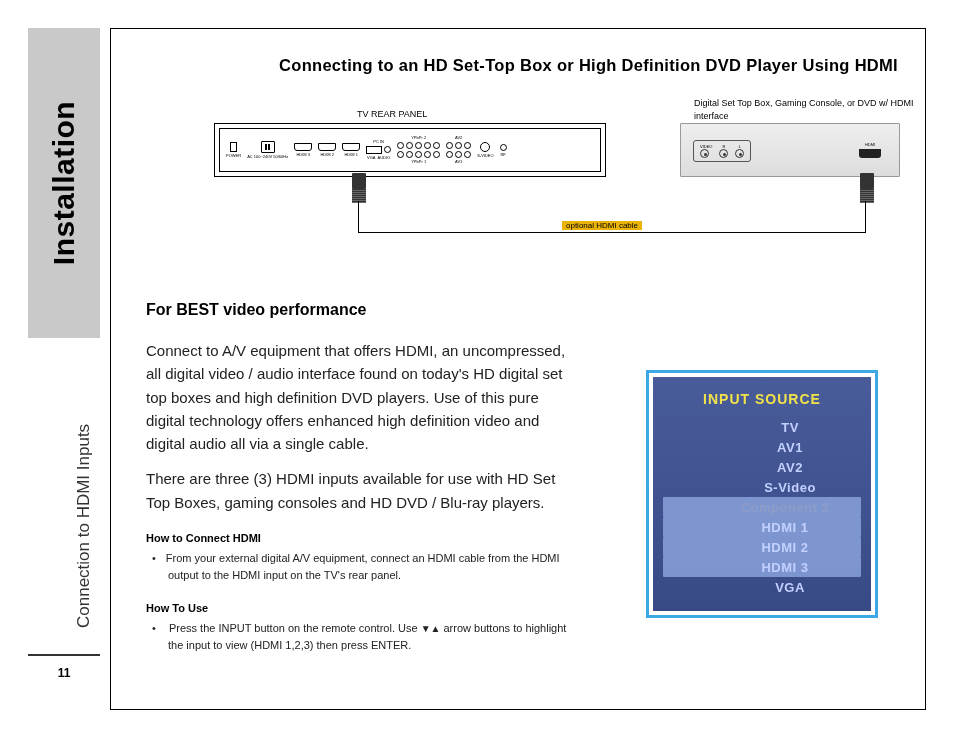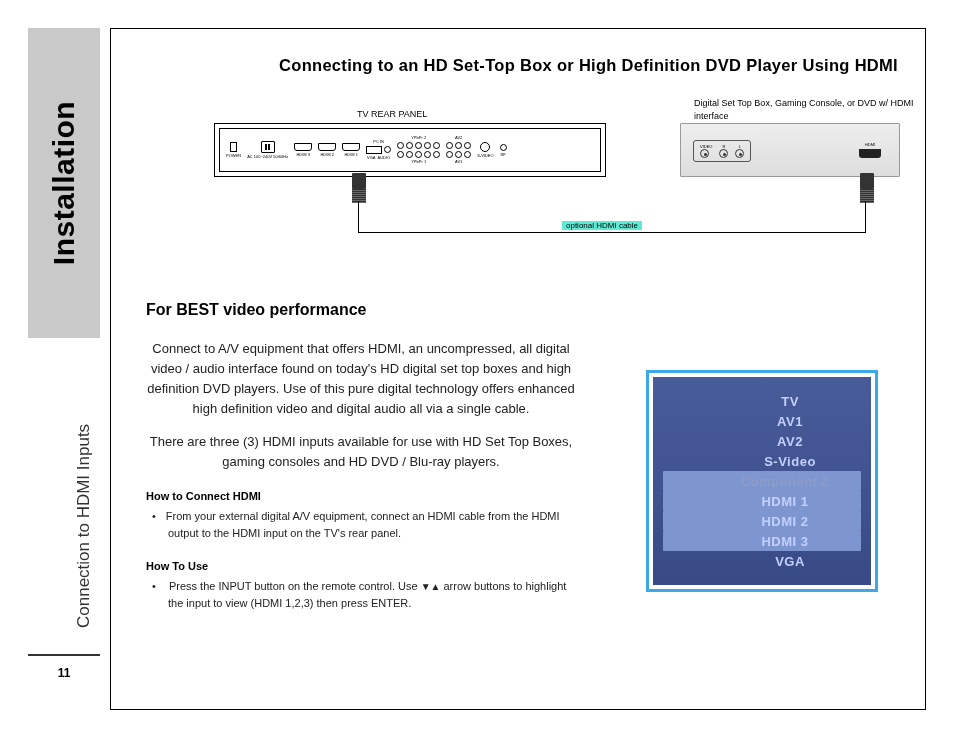--- a/index.html
+++ b/index.html
@@ -161,37 +161,36 @@
     height: 32px;
     border-left: 1.2px solid #000;
     border-right: 1.2px solid #000;
     border-bottom: 1.2px solid #000;
     position: absolute;
   }
   .cable-label {
     position: absolute;
     top: 112px; left: 416px;
     font-size: 8px;
-    background: #5eead4;
+    background: #eab308;
     padding: 0 4px;
   }
 
   
   .section-h {
     font-size: 16px;
     font-weight: 800;
     margin-bottom: 20px;
   }
   .body-text {
-    font-size: 13px;
+    font-size: 15px;
     line-height: 1.55;
     max-width: 430px;
     margin-bottom: 12px;
     color: #222;
-    text-align: center;
   }
   .sub-h {
     font-size: 11px;
     font-weight: 700;
     margin-top: 18px;
     margin-bottom: 6px;
   }
   .bullet {
     font-size: 11px;
     line-height: 1.55;
@@ -384,20 +383,21 @@
   <div class="sub-h">How to Connect HDMI</div>
   <div class="bullet">From your external digital A/V equipment, connect an HDMI cable from the HDMI output to the HDMI input on the TV's rear panel.</div>
 
   <div class="sub-h">How To Use</div>
   <div class="bullet">
     <span>Press the INPUT button on the remote control. Use </span><span class="arrows">▼▲</span><span> arrow buttons to highlight the input to view (HDMI 1,2,3) then press ENTER.</span>
   </div>
 
   <div class="osd">
     <div class="osd-inner">
+      <div class="osd-title">INPUT SOURCE</div>
       <div class="osd-item">TV</div>
       <div class="osd-item">AV1</div>
       <div class="osd-item">AV2</div>
       <div class="osd-item">S-Video</div>
       <div class="osd-item fade osd-highlight">Component 2</div>
       <div class="osd-item osd-highlight">HDMI 1</div>
       <div class="osd-item osd-highlight">HDMI 2</div>
       <div class="osd-item osd-highlight">HDMI 3</div>
       <div class="osd-item">VGA</div>
     </div>

